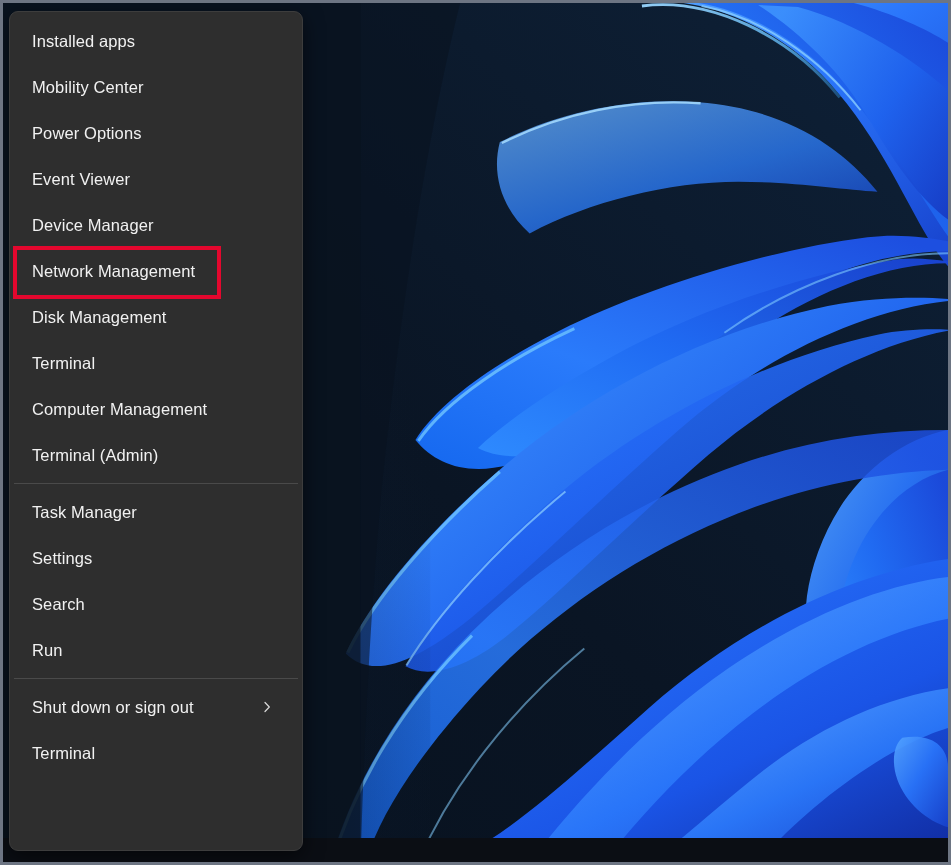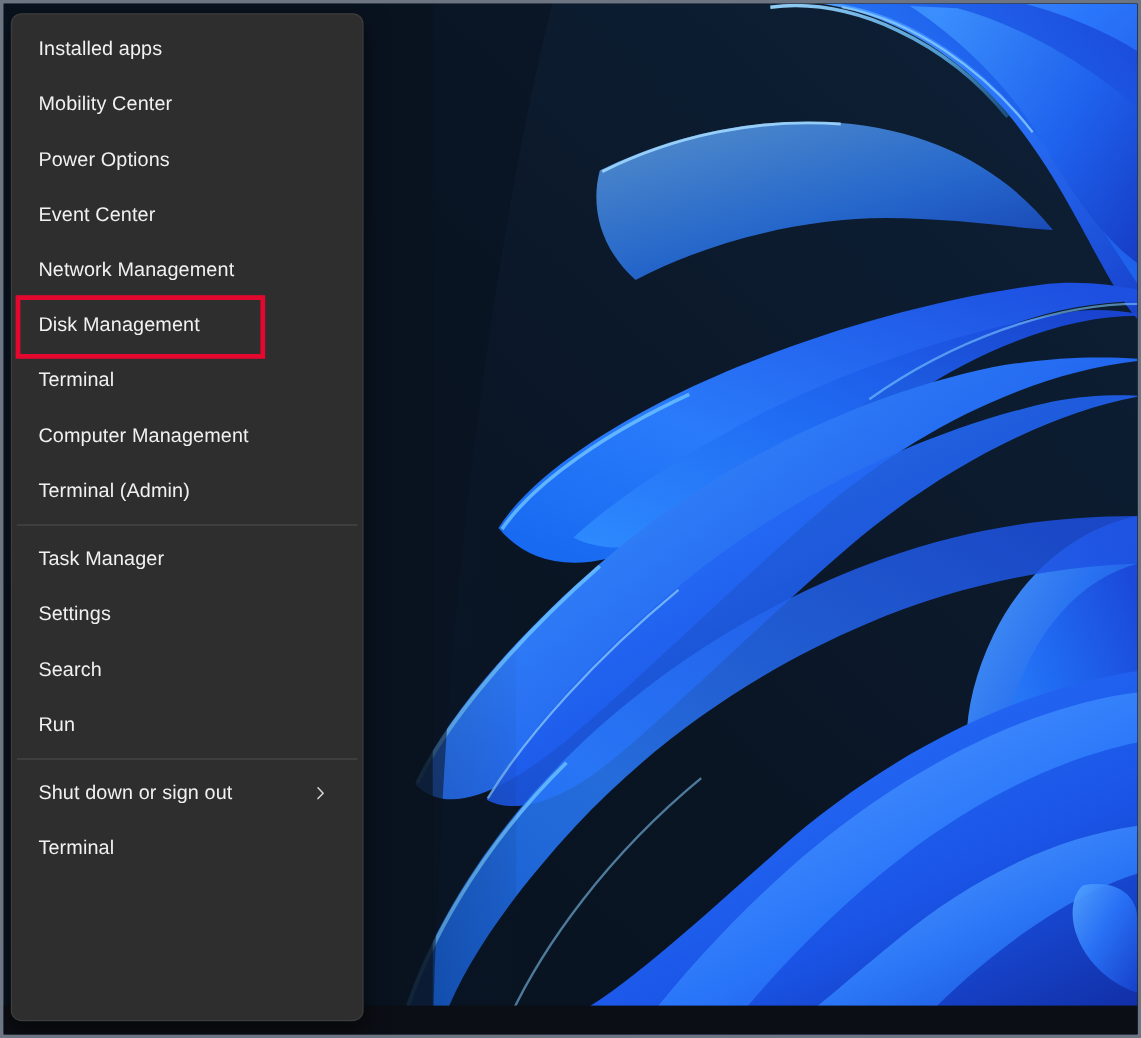--- a/index.html
+++ b/index.html
@@ -226,21 +226,24 @@
       <div class="menu-item">
         <span class="label">Installed apps</span>
       </div>
       <div class="menu-item">
         <span class="label">Mobility Center</span>
       </div>
       <div class="menu-item">
         <span class="label">Power Options</span>
       </div>
       <div class="menu-item">
-        <span class="label">Event Center</span>
+        <span class="label">Event Viewer</span>
+      </div>
+      <div class="menu-item">
+        <span class="label">Device Manager</span>
       </div>
       <div class="menu-item">
         <span class="label">Network Management</span>
       </div>
       <div class="menu-item">
         <span class="label">Disk Management</span>
       </div>
       <div class="menu-item">
         <span class="label">Terminal</span>
       </div>

